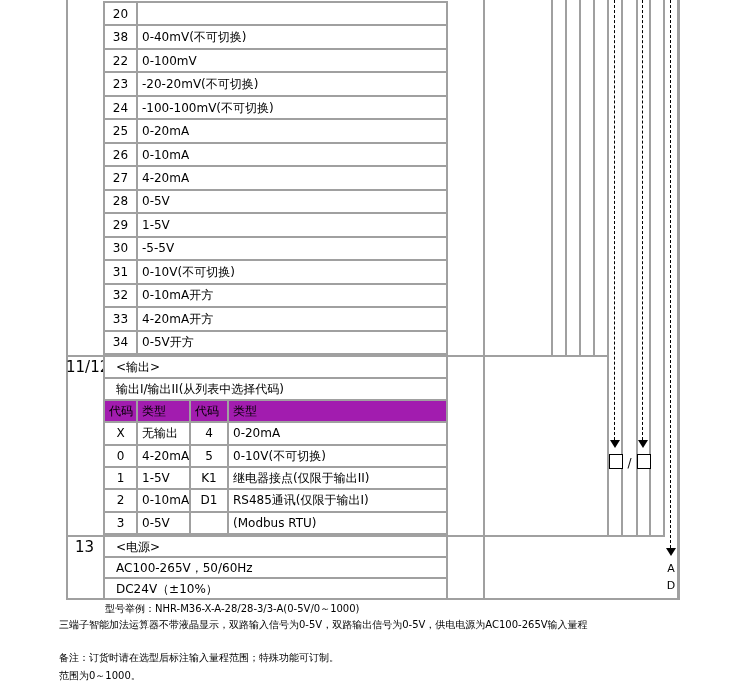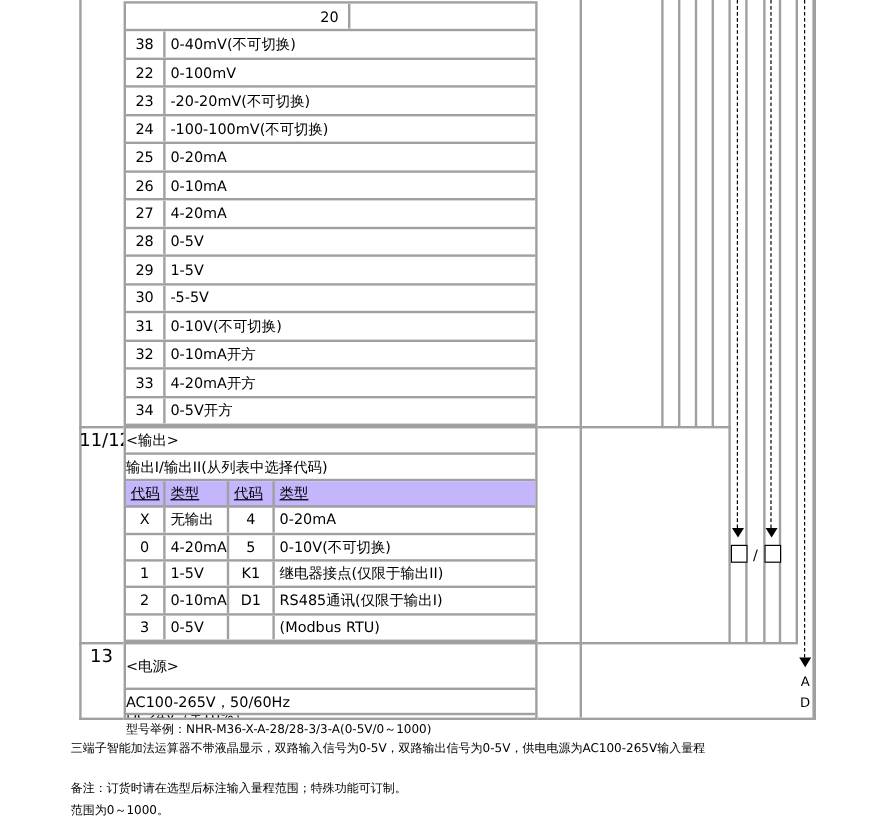--- a/index.html
+++ b/index.html
@@ -8,34 +8,34 @@
   .vline,.hline{position:absolute;background:#a0a0a0;}
   .dline{position:absolute;width:0;border-left:1px dashed #000;}
   .arrowhead{position:absolute;width:0;height:0;border-left:5px solid transparent;
              border-right:5px solid transparent;border-top:8px solid #000;}
   .slotbox{position:absolute;width:12px;height:13px;border:1px solid #000;background:#fff;}
   .small-glyph{position:absolute;font-size:12px;line-height:14px;text-align:center;}
   .tiny-letter{position:absolute;font-size:11px;line-height:13px;width:14px;text-align:center;}
   .rowlabel{position:absolute;width:37px;text-align:center;font-size:15px;line-height:16px;}
 
   .block{position:absolute;border:2px solid #a0a0a0;box-sizing:border-box;display:flex;flex-direction:column;background:#fff;}
-  .trow{display:flex;box-sizing:border-box;border-bottom:2px solid #a0a0a0;align-items:center;overflow:hidden;justify-content:center;}
+  .trow{display:flex;box-sizing:border-box;border-bottom:2px solid #a0a0a0;align-items:center;overflow:hidden;}
   .trow:last-child{border-bottom:none;}
   .cell{box-sizing:border-box;height:100%;display:flex;align-items:center;overflow:hidden;
         font-size:12px;line-height:14px;white-space:nowrap;}
   .cell.bordered{border-right:2px solid #a0a0a0;}
   .cell.center{justify-content:center;}
   .cell.padded{padding-left:4px;}
   .flex1{flex:1;}
   #input-range-table .trow{flex:1;}
   #output-grid{flex:1;display:flex;flex-direction:column;}
   #output-grid .trow{flex:1;}
-  .hdr{background:#c4b5fd;font-weight:normal;text-decoration:underline;}
+  .hdr{background:#a21caf;font-weight:normal;}
   .sectionrow{box-sizing:border-box;border-bottom:2px solid #a0a0a0;display:flex;align-items:center;
-              padding-left:0;font-size:12px;line-height:14px;white-space:nowrap;overflow:hidden;}
+              padding-left:11px;font-size:12px;line-height:14px;white-space:nowrap;overflow:hidden;}
   .footer-line{position:absolute;font-size:10px;line-height:16px;white-space:nowrap;}
   .w33{width:33px;} .w53{width:53px;} .w38{width:38px;}
 </style>
 </head>
 <body>
 
 <div id="screen">
 
   <div class="vline" style="left:66px;top:0;width:2px;height:600px"></div>
   <div class="vline" style="left:677px;top:0;width:3px;height:600px"></div>
@@ -171,21 +171,21 @@
         <div class="trow">
           <div class="cell bordered center w33">3</div>
           <div class="cell bordered padded w53">0-5V</div>
           <div class="cell bordered center w38"></div>
           <div class="cell padded flex1">(Modbus RTU)</div>
         </div>
       </div>
   </div>
 
   <div class="block" style="left:103px;top:535px;width:345px;height:65px">
-    <div class="sectionrow" style="height:38px;flex:none">&lt;电源&gt;</div>
+    <div class="sectionrow" style="height:21px;flex:none">&lt;电源&gt;</div>
     <div class="sectionrow" style="height:21px;flex:none">AC100-265V，50/60Hz</div>
     <div class="sectionrow" style="flex:1;border-bottom:none">DC24V（±10%）</div>
   </div>
 
   <div class="footer-line" style="left:105px;top:601px">型号举例：NHR-M36-X-A-28/28-3/3-A(0-5V/0～1000)</div>
   <div class="footer-line" style="left:59px;top:617px">三端子智能加法运算器不带液晶显示，双路输入信号为0-5V，双路输出信号为0-5V，供电电源为AC100-265V输入量程</div>
   <div class="footer-line" style="left:59px;top:668px">范围为0～1000。</div>
   <div class="footer-line" style="left:59px;top:650px">备注：订货时请在选型后标注输入量程范围；特殊功能可订制。</div>
 
 </div>

